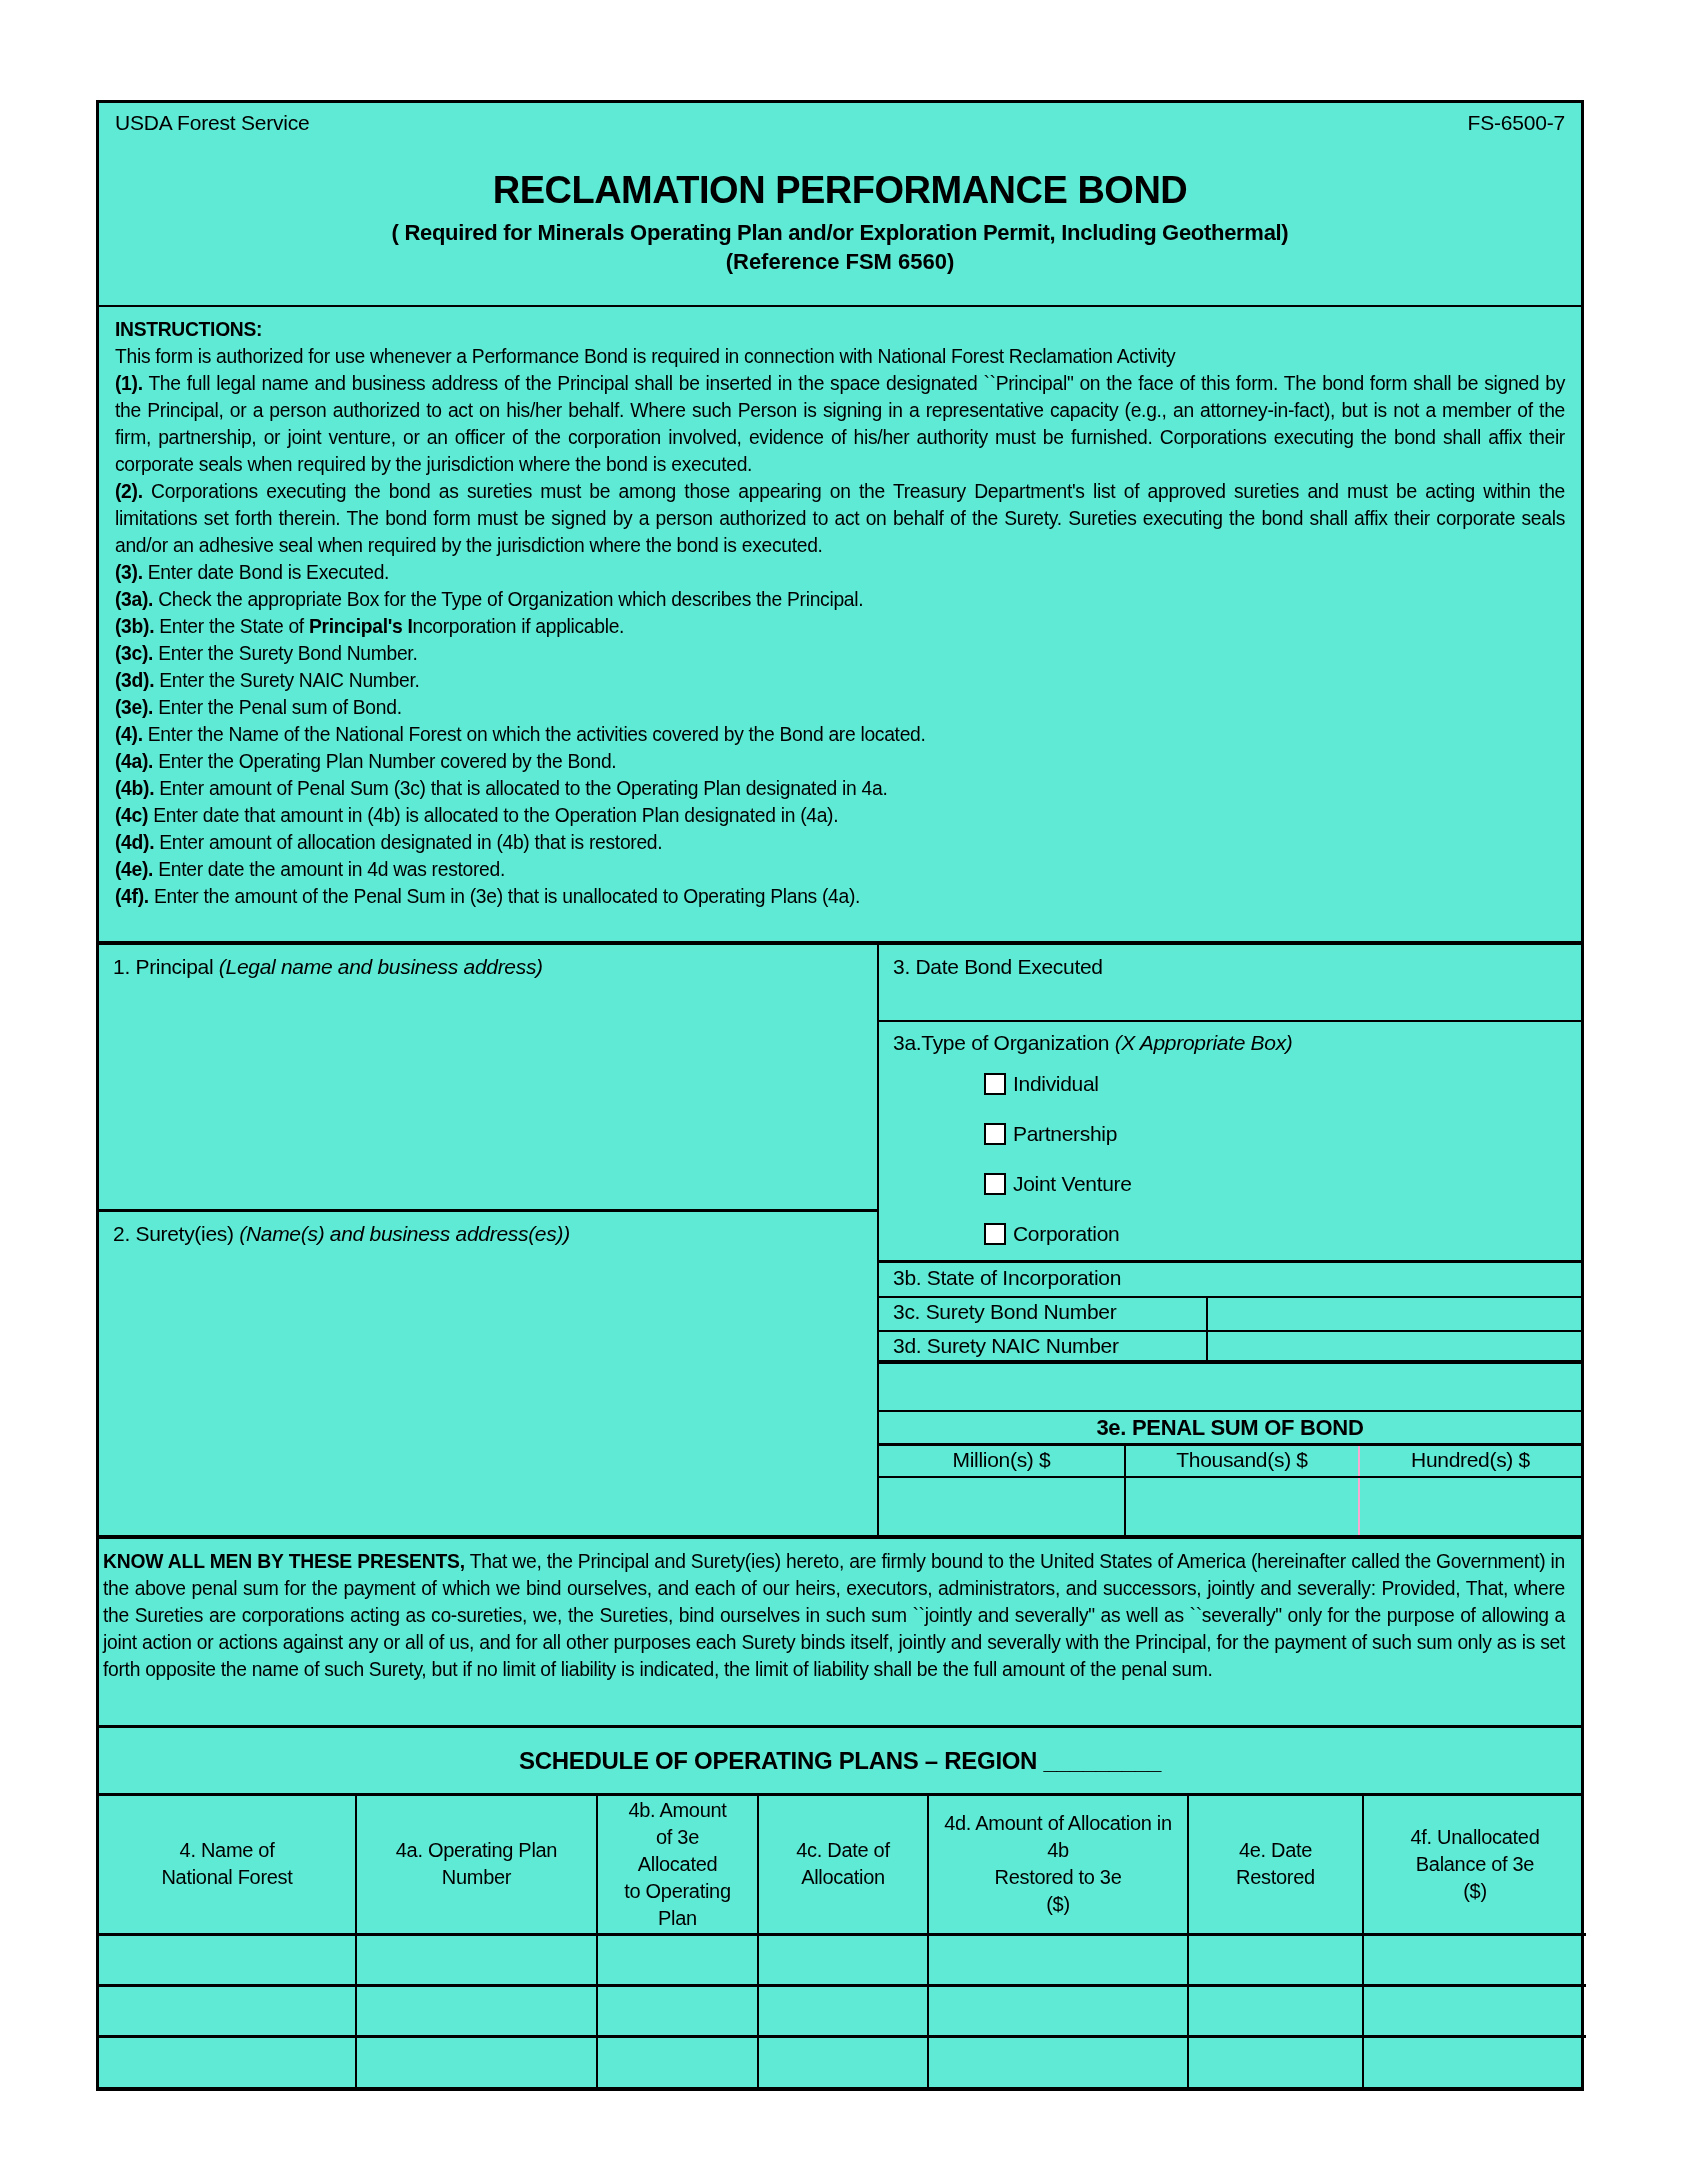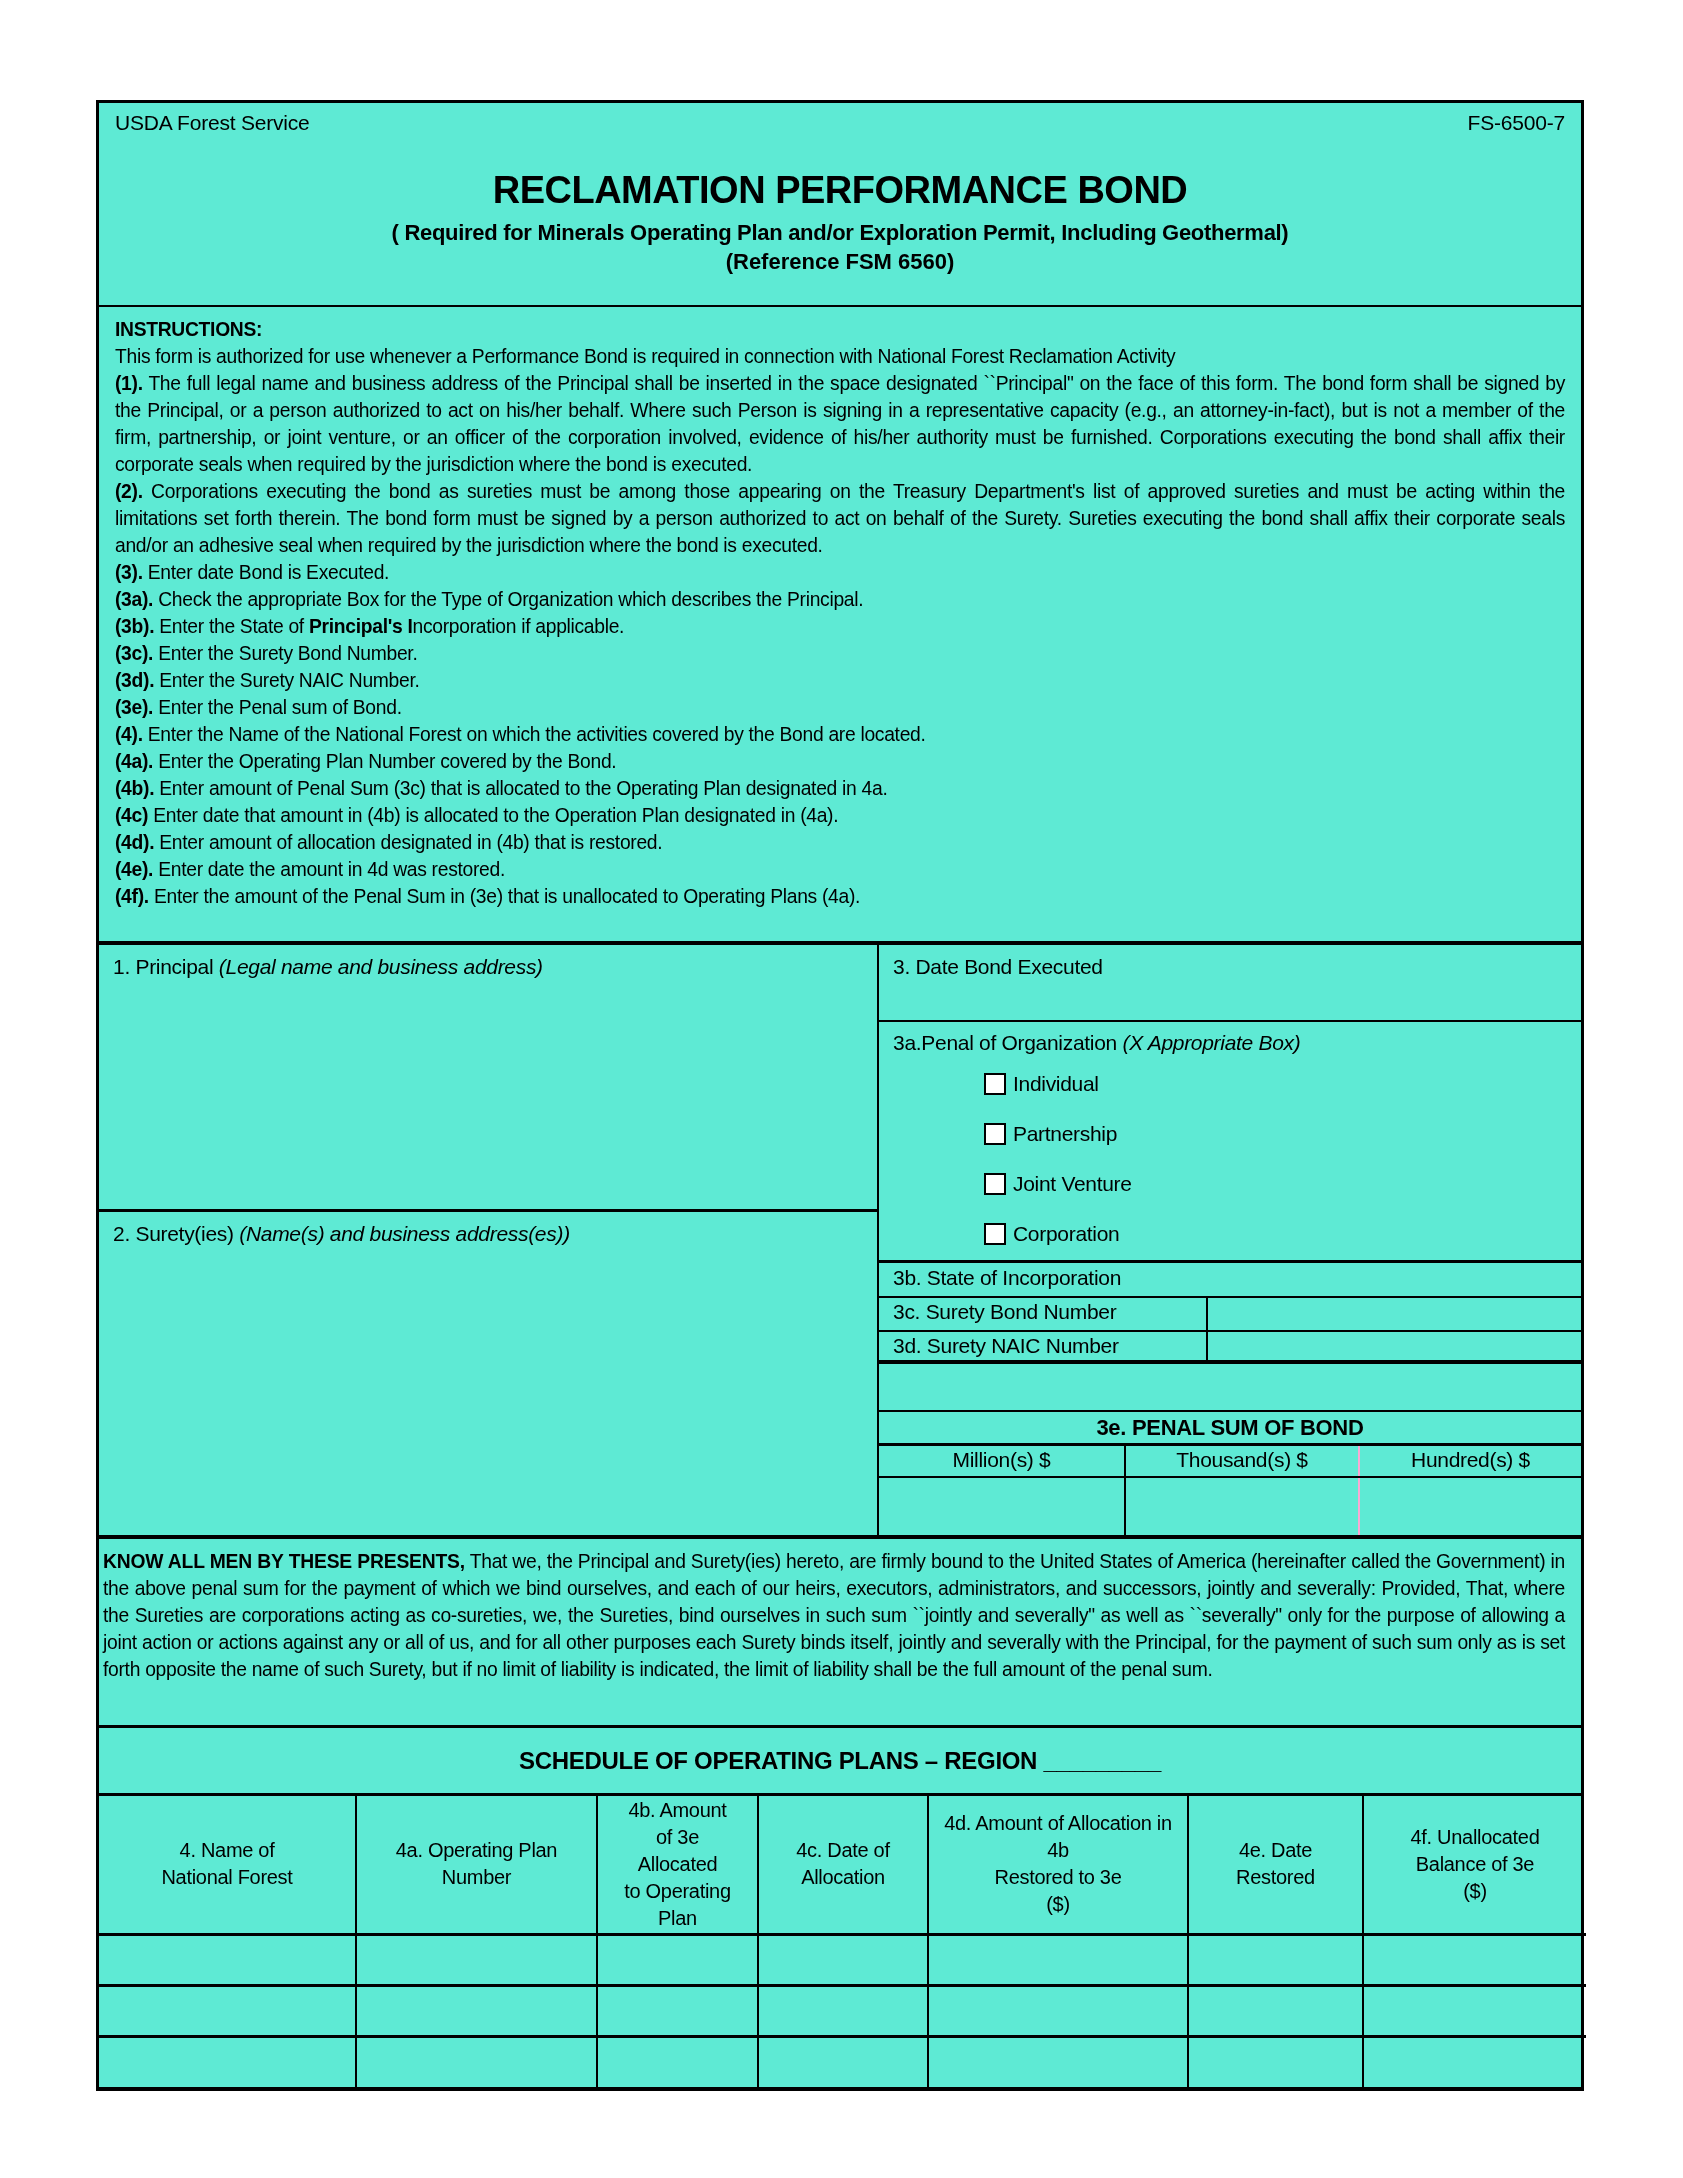--- a/index.html
+++ b/index.html
@@ -134,21 +134,21 @@
         <span class="field-label"><span>2. Surety(ies)</span> <span class="it">(Name(s) and business address(es))</span></span>
       </div>
     </div>
 
     <div class="col-right">
       <div class="box-date">
         <span class="field-label">3. Date Bond Executed</span>
       </div>
 
       <div class="box-org">
-        <span class="field-label"><span>3a.Penal of Organization</span> <span class="it">(X Appropriate Box)</span></span>
+        <span class="field-label"><span>3a.Type of Organization</span> <span class="it">(X Appropriate Box)</span></span>
         <div class="cb-row">
           <span class="cb"></span>
           <span class="cb-label">Individual</span>
         </div>
         <div class="cb-row">
           <span class="cb"></span>
           <span class="cb-label">Partnership</span>
         </div>
         <div class="cb-row">
           <span class="cb"></span>

